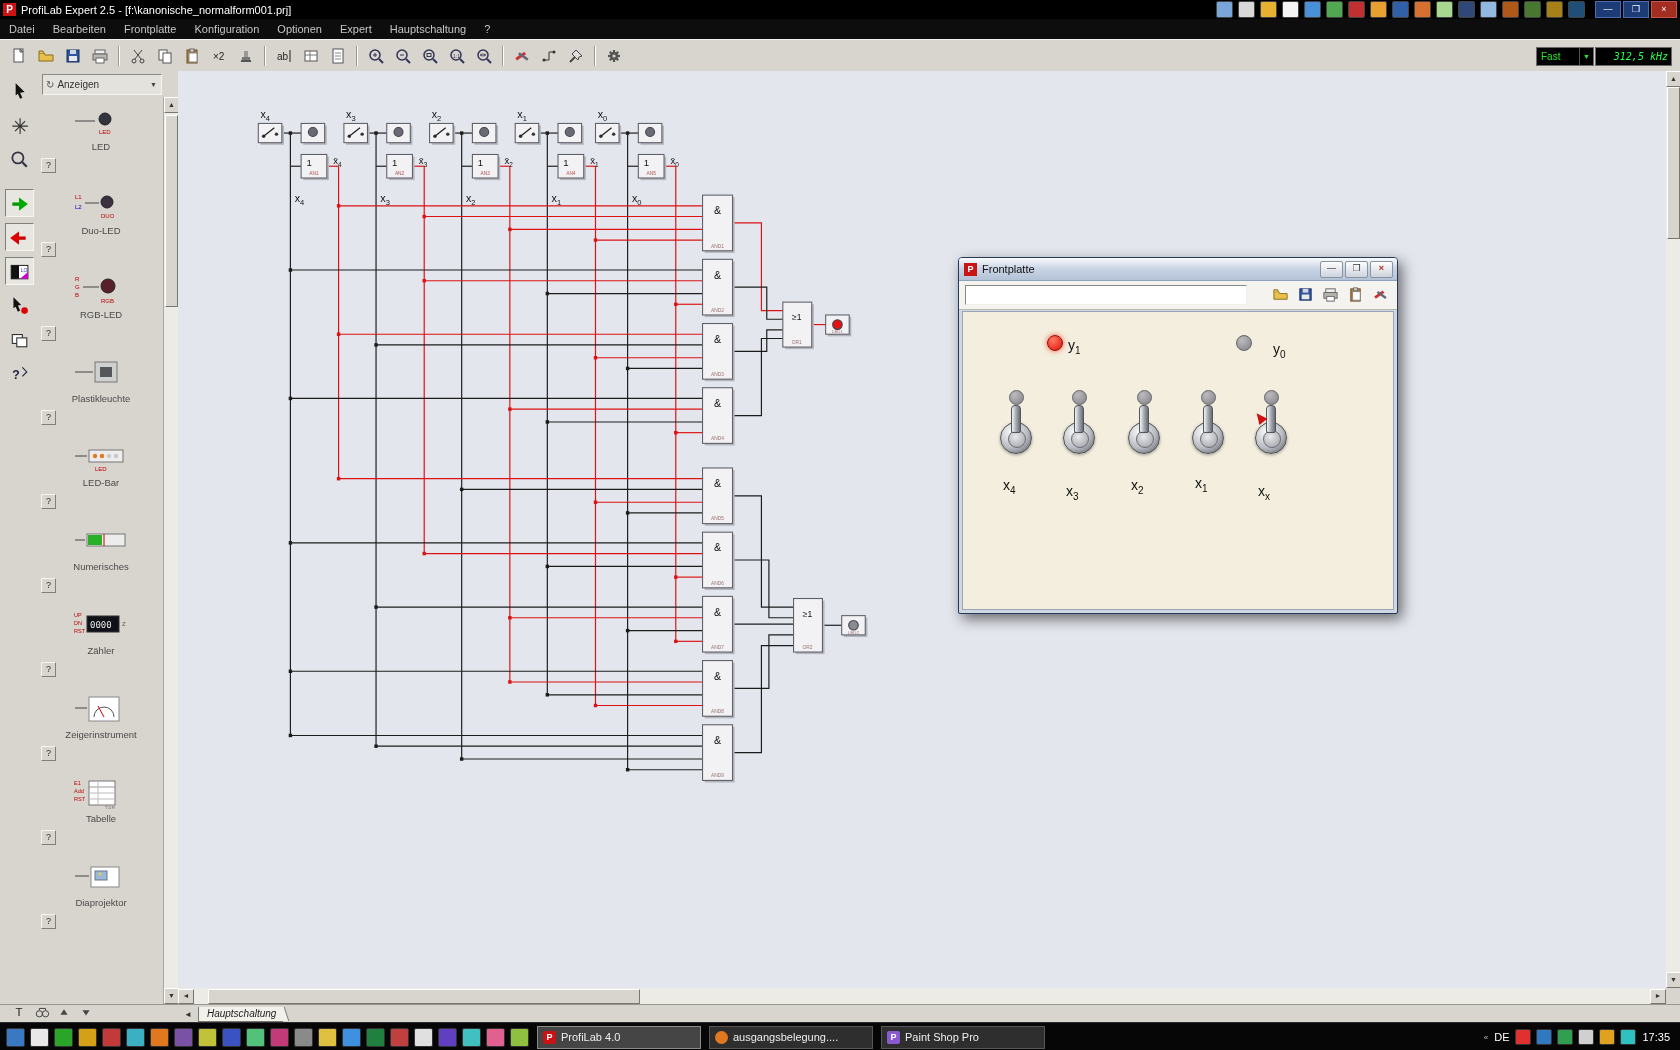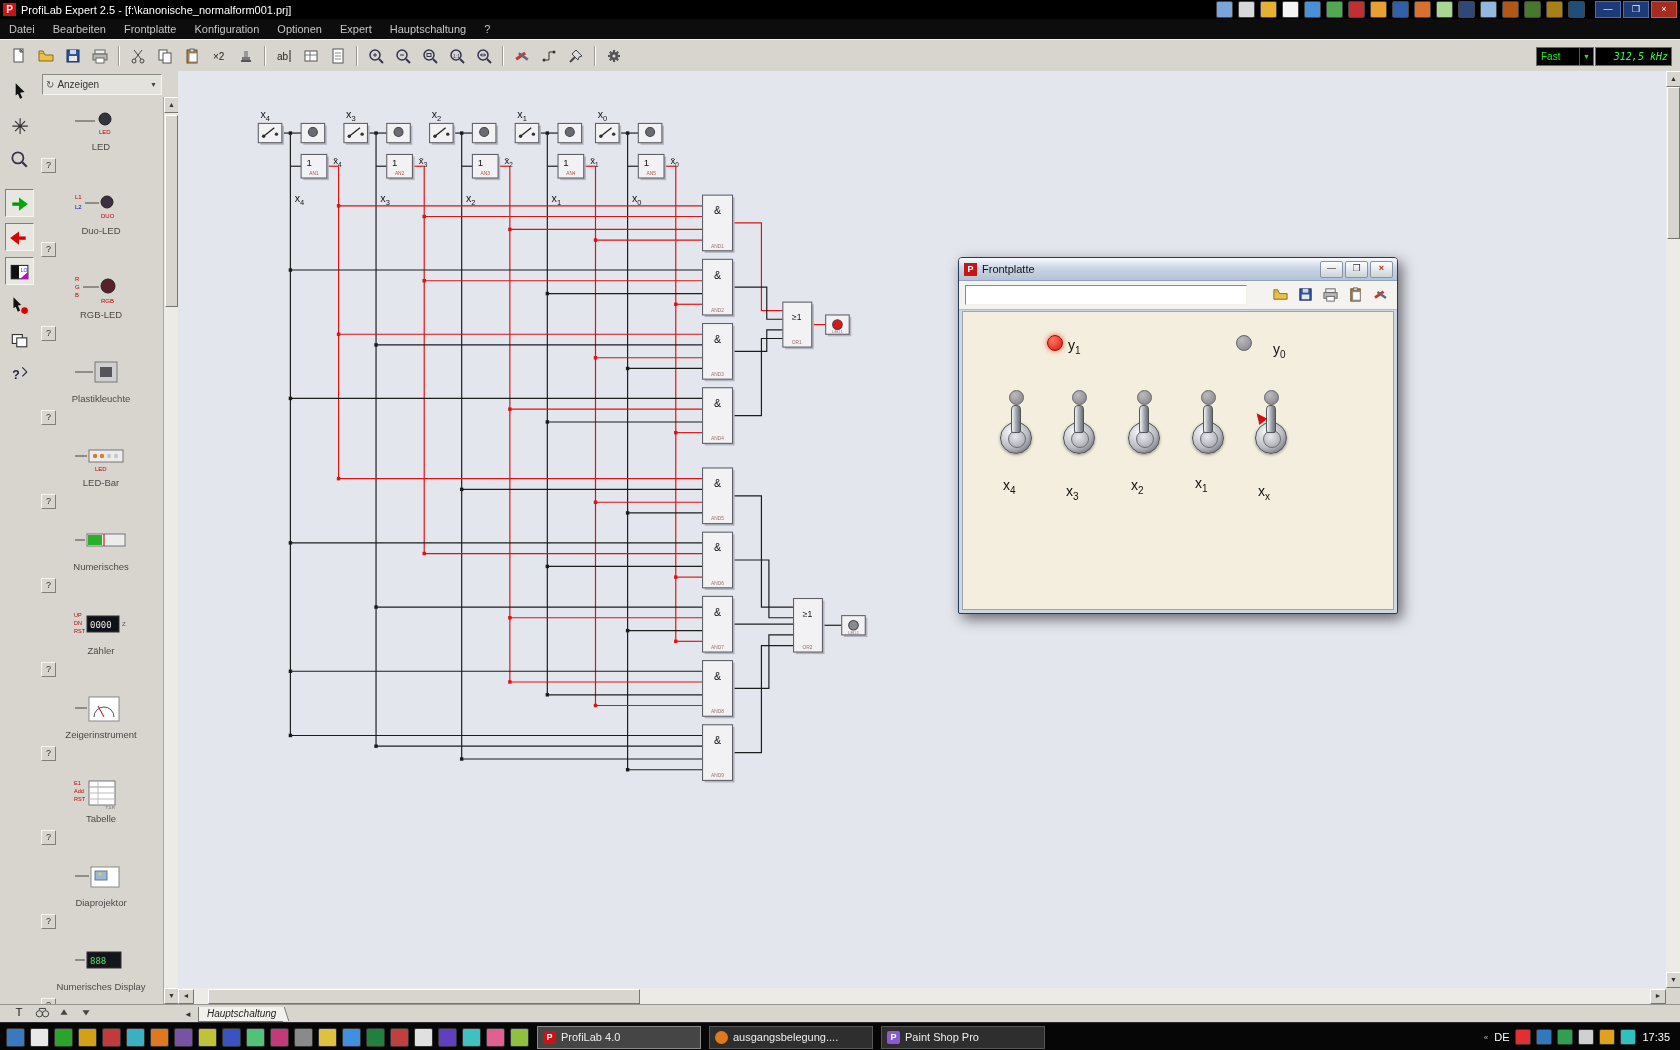--- a/index.html
+++ b/index.html
@@ -509,29 +509,20 @@
           <div class="qbtn">?</div>
         </div>
         <div class="pal-item">
           <div class="pv"><svg width="64" height="32" viewBox="0 0 56 32">
               <line x1="2" y1="15" x2="16" y2="15" stroke="#444"></line>
               <rect x="18" y="6" width="28" height="20" fill="#fff" stroke="#888"></rect>
               <rect x="22" y="10" width="12" height="9" fill="#9ab8d8" stroke="#678"></rect>
               <circle cx="27" cy="13" r="1.5" fill="#e8d050"></circle>
             </svg></div>
           <div>Diaprojektor</div>
-          <div class="qbtn">?</div>
-        </div>
-        <div class="pal-item">
-          <div class="pv"><svg width="64" height="32" viewBox="0 0 56 32">
-              <line x1="2" y1="15" x2="12" y2="15" stroke="#444"></line>
-              <rect x="14" y="7" width="34" height="16" fill="#14141c" stroke="#333"></rect>
-              <text x="17" y="19" font-size="9" fill="#50e060" font-family="DejaVu Sans Mono, monospace">888</text>
-            </svg></div>
-          <div>Numerisches Display</div>
           <div class="qbtn">?</div>
         </div>
       </div>
     <div class="pal-scroll">
       <div class="sb-arrow" style="top:0;">▲</div>
       <div class="thumb"></div>
       <div class="sb-arrow" style="bottom:0;">▼</div>
     </div>
   </div>
 

